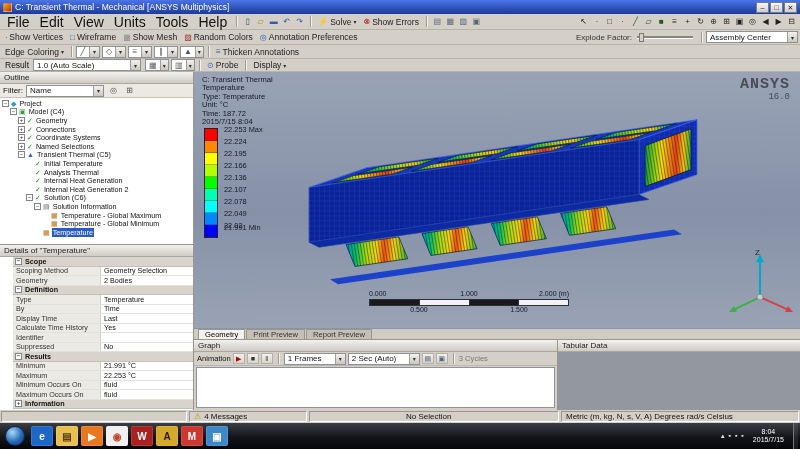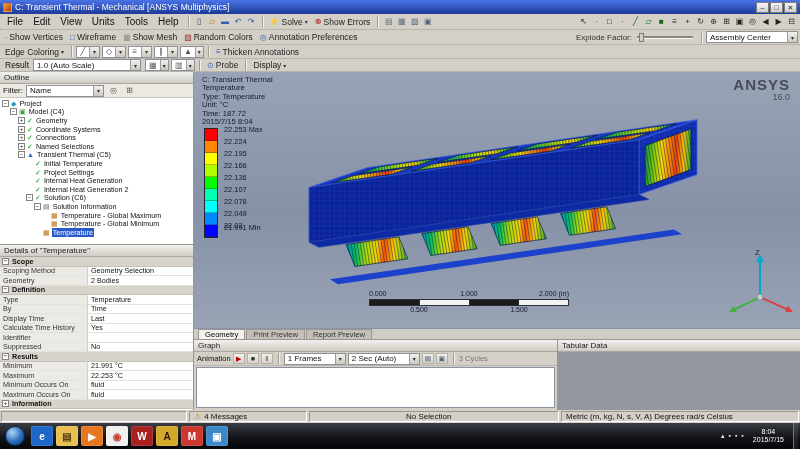--- a/index.html
+++ b/index.html
@@ -12,21 +12,21 @@
               display:flex; align-items:center; padding:0 3px; font-size:8.5px; }
   .app-icon { width:9px; height:9px; background:linear-gradient(135deg,#e8b020,#c03020); border:1px solid #fff3; margin-right:3px; flex:none; }
   .title-text { white-space:nowrap; overflow:hidden; }
   .win-controls { margin-left:auto; display:flex; gap:1px; }
   .win-btn { width:13px; height:11px; background:linear-gradient(#f6f6f6,#cfcfcf); border:1px solid #7c7c7c;
              font-size:7px; line-height:9px; text-align:center; color:#222; }
 
   
   .bar { flex:none; display:flex; align-items:center; background:#d4d0c8; border-bottom:1px solid #b8b4ac; padding:0 2px; gap:1px; }
   .menubar { height:16px; }
-  .menu-item { padding:1px 5px; font-size:10px; }
+  .menu-item { padding:1px 5px; font-size:14px; }
   .sep { width:1px; height:11px; background:#a09c94; box-shadow:1px 0 0 #f4f2ee; margin:0 3px; flex:none; }
   .tbtn-icon { width:13px; height:12px; display:inline-flex; align-items:center; justify-content:center; font-size:8px; flex:none; }
   .lbl-btn { display:inline-flex; align-items:center; gap:2px; padding:0 3px; height:12px; font-size:8.5px; color:#222; white-space:nowrap; }
   .lbl-btn .ic { font-size:8px; }
   .arrow-glyph { font-size:6px; color:#333; }
   .combo { display:inline-flex; align-items:stretch; height:12px; border:1px solid #8f9094; background:#fff; font-size:8px; flex:none; }
   .combo .val { padding:0 3px; display:flex; align-items:center; white-space:nowrap; }
   .combo .arr { width:10px; background:linear-gradient(#f2f1ee,#ccc8c0); border-left:1px solid #9b9da0;
                 display:flex; align-items:center; justify-content:center; font-size:6px; color:#333; }
   .tb-display { height:15px; }
@@ -47,39 +47,39 @@
   .tree { flex:1; overflow:hidden; background:#fff; padding-top:1px; }
   .tree-row { display:flex; align-items:center; height:8.6px; font-size:7.2px; white-space:nowrap; }
   .xbox { width:7px; height:7px; border:1px solid #848484; background:#fff; font-size:6px; line-height:5px; text-align:center;
           color:#333; margin-right:1px; flex:none; }
   .xspace { width:8px; flex:none; }
   .ticon { font-size:7px; margin:0 2px 0 1px; flex:none; line-height:7px; }
   .tlabel { padding:0 1px; }
   .tree-row.sel .tlabel { background:#2a5ac8; color:#fff; }
 
   .details-panel { flex:1; display:flex; flex-direction:column; background:#fff; min-height:0; }
-  .d-body { flex:1; overflow:hidden; }
+  .d-body { flex:1; overflow:hidden;padding-left:13px; }
   .d-sec { display:flex; align-items:center; height:9.5px; background:#d8d4cc; font-weight:bold; font-size:7.2px;
            border-bottom:1px solid #c4c0b8; gap:2px; padding-left:2px; }
   .d-sec .xbox { width:7px; height:7px; line-height:5px; }
   .d-row { display:flex; height:9.5px; font-size:7.2px; border-bottom:1px solid #e4e1da; }
   .d-label { width:88px; flex:none; background:#eceae4; border-right:1px solid #d2cfc8; padding:0 3px; display:flex; align-items:center; color:#333; white-space:nowrap; overflow:hidden; }
   .d-val { flex:1; background:#fff; padding:0 3px; display:flex; align-items:center; color:#111; white-space:nowrap; overflow:hidden; }
 
   
   .right-col { flex:1; display:flex; flex-direction:column; min-width:0; }
   .viewport { flex:1; position:relative; min-height:0; background:linear-gradient(180deg,#99a3b5 0%,#8691a8 55%,#9aa3b4 100%);
               border-bottom:1px solid #8a94a8; overflow:hidden; }
   #model-svg { position:absolute; inset:0; width:100%; height:100%; }
   .legend { position:absolute; left:8px; top:4px; font-size:7.6px; line-height:8.4px; color:#14182a; }
   .colorbar { position:absolute; left:10px; top:56px; width:110px; height:120px; }
   .cb-bar { position:absolute; left:0; top:0; width:14px; border:1px solid #20242e; }
   .cb-seg { height:12px; border-bottom:1px solid #20242e55; }
   .cb-label { position:absolute; left:20px; font-size:7.4px; color:#14182a; white-space:nowrap; }
-  .brand { position:absolute; right:10px; top:6px; text-align:right; color:#474c56; }
+  .brand { position:absolute; right:10px; top:6px; text-align:right; color:#474c56;font-family:Liberation Mono, monospace; }
   .brand-name { font-size:15px; font-weight:bold; letter-spacing:1px; line-height:14px; }
   .brand-ver { font-size:9px; }
   .scalebar { position:absolute; left:175px; top:218px; width:200px; font-size:7px; color:#14182a; }
   .sb-top,.sb-bottom { position:relative; height:9px; }
   .sb-top span,.sb-bottom span { position:absolute; }
   .sb-t0 { left:0; } .sb-t1 { left:50%; transform:translateX(-50%); } .sb-t2 { right:0; }
   .sb-b0 { left:25%; transform:translateX(-50%); } .sb-b1 { left:75%; transform:translateX(-50%); }
   .sb-bar { height:7px; border:1px solid #2a2e38; display:flex; }
   .sb-seg { flex:1; border-left:1px solid #2a2e38; }
   .sb-seg:first-child { border-left:none; }
@@ -311,46 +311,46 @@
               <span class="tlabel">Model (C4)</span>
             </div>
             <div class="tree-row" style="padding-left: 18px;">
               <span class="xbox">+</span>
               <span class="ticon" style="color: rgb(10, 154, 10);">✓</span>
               <span class="tlabel">Geometry</span>
             </div>
             <div class="tree-row" style="padding-left: 18px;">
               <span class="xbox">+</span>
               <span class="ticon" style="color: rgb(10, 154, 10);">✓</span>
-              <span class="tlabel">Coordinate Systems</span>
+              <span class="tlabel">Connections</span>
             </div>
             <div class="tree-row" style="padding-left: 18px;">
               <span class="xbox">+</span>
               <span class="ticon" style="color: rgb(10, 154, 10);">✓</span>
-              <span class="tlabel">Connections</span>
+              <span class="tlabel">Coordinate Systems</span>
             </div>
             <div class="tree-row" style="padding-left: 18px;">
               <span class="xbox">+</span>
               <span class="ticon" style="color: rgb(10, 154, 10);">✓</span>
               <span class="tlabel">Named Selections</span>
             </div>
             <div class="tree-row" style="padding-left: 18px;">
               <span class="xbox">−</span>
               <span class="ticon" style="color: rgb(42, 106, 192);">▲</span>
               <span class="tlabel">Transient Thermal (C5)</span>
             </div>
             <div class="tree-row" style="padding-left: 26px;">
               <span class="xspace"></span>
               <span class="ticon" style="color: rgb(10, 154, 10);">✓</span>
               <span class="tlabel">Initial Temperature</span>
             </div>
             <div class="tree-row" style="padding-left: 26px;">
               <span class="xspace"></span>
               <span class="ticon" style="color: rgb(10, 154, 10);">✓</span>
-              <span class="tlabel">Project Settings</span>
+              <span class="tlabel">Analysis Thermal</span>
             </div>
             <div class="tree-row" style="padding-left: 26px;">
               <span class="xspace"></span>
               <span class="ticon" style="color: rgb(10, 154, 10);">✓</span>
               <span class="tlabel">Internal Heat Generation</span>
             </div>
             <div class="tree-row" style="padding-left: 26px;">
               <span class="xspace"></span>
               <span class="ticon" style="color: rgb(10, 154, 10);">✓</span>
               <span class="tlabel">Internal Heat Generation 2</span>

